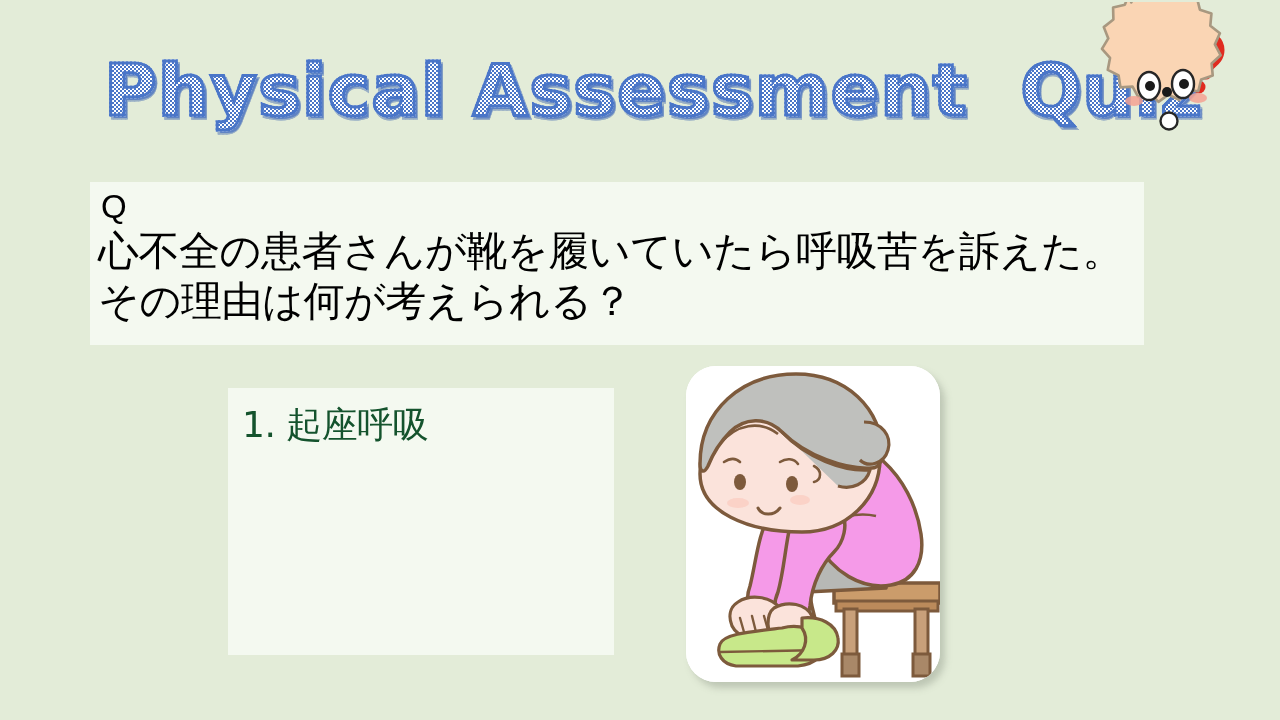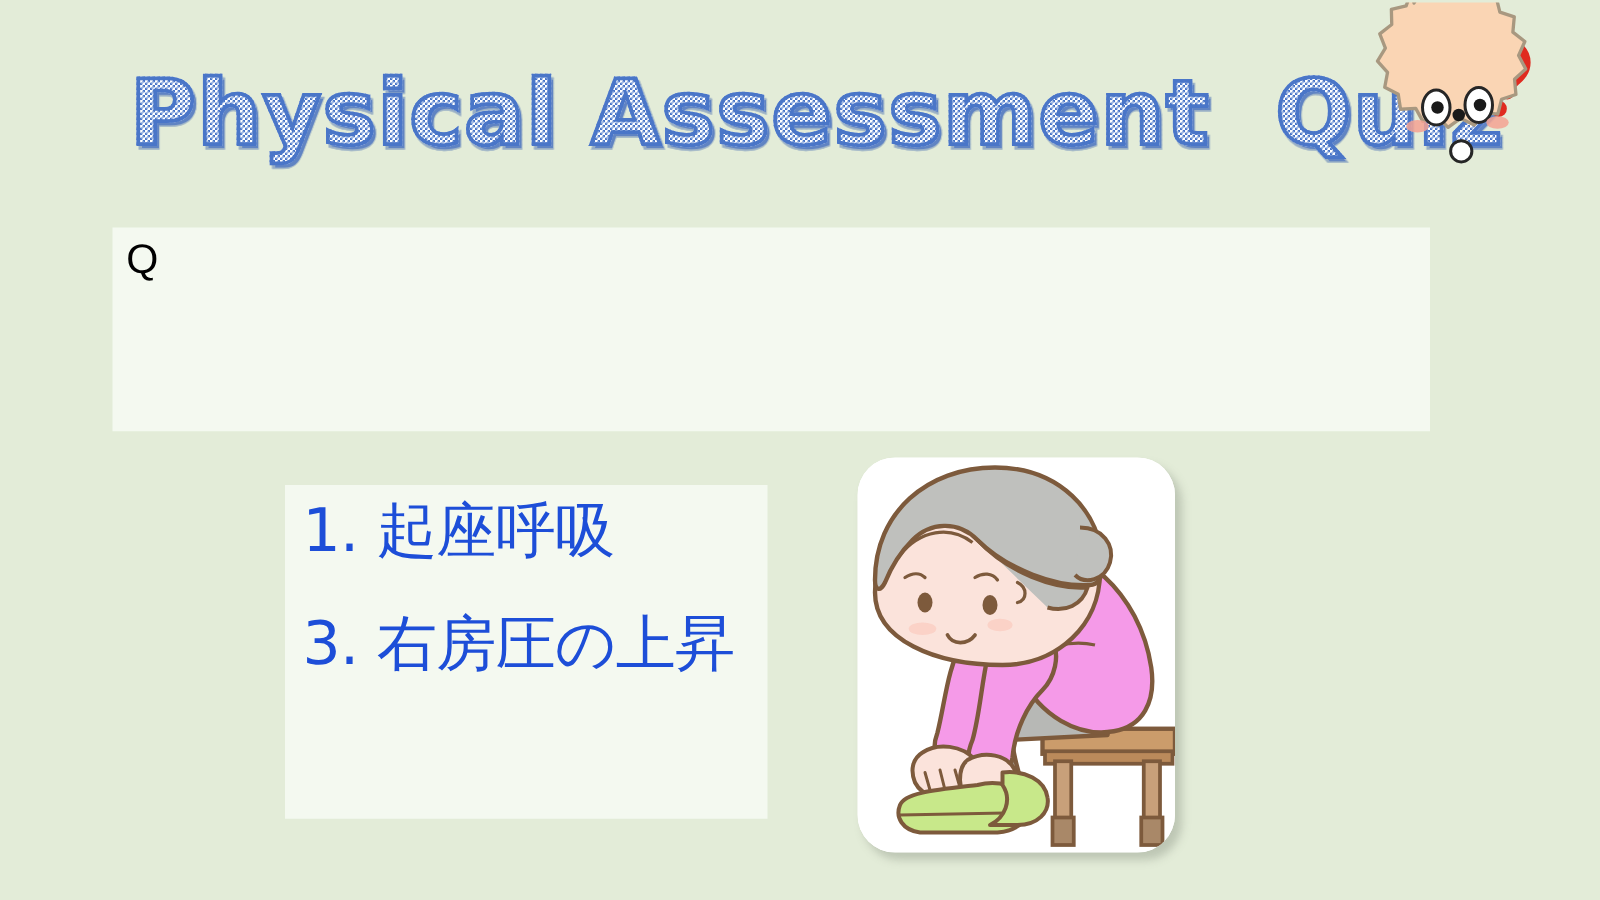--- a/index.html
+++ b/index.html
@@ -99,23 +99,23 @@
     position: absolute;
     left: 228px;
     top: 388px;
     width: 386px;
     height: 267px;
     background: #f4f9f0;
     box-sizing: border-box;
     padding: 14px 0 0 14px;
   }
   .option-row {
-    font-size: 48px;
+    font-size: 36px;
     line-height: 46px;
-    color: #1d4ed8;
+    color: #14532d;
     font-family: "DejaVu Sans", sans-serif;
     white-space: nowrap;
     margin-bottom: 44px;
     letter-spacing: -0.5px;
   }
   .option-row:last-child { margin-bottom: 0; }
 
   
   .illus-card {
     position: absolute;
@@ -159,25 +159,26 @@
         <circle cx="99" cy="90" r="5" fill="#1a1a1a"></circle>
         <ellipse cx="66" cy="99" rx="9" ry="5" fill="#f4a293" opacity="0.85"></ellipse>
         <ellipse cx="130" cy="96" rx="9" ry="5" fill="#f4a293" opacity="0.85"></ellipse>
         <circle cx="101" cy="119" r="8.5" fill="#ffffff" stroke="#262626" stroke-width="2.4"></circle>
       </g>
     </svg>
   </div>
 
   <div class="question-box">
     <div class="q-letter">Q</div>
+    <div class="q-line">心不全の患者さんが靴を履いていたら呼吸苦を訴えた。</div>
+    <div class="q-line">その理由は何が考えられる？</div>
   </div>
 
   <div class="options-box">
     <div class="option-row">1. 起座呼吸</div>
-    <div class="option-row">3. 右房圧の上昇</div>
   </div>
 
   <div class="illus-card">
     <svg width="254" height="316" viewBox="0 0 254 316" xmlns="http://www.w3.org/2000/svg">
       <rect x="0" y="0" width="254" height="316" fill="#ffffff"></rect>
 
       <g>
         <rect x="148" y="217" width="106" height="20" fill="#cb9c6b" stroke="#7d5a3c" stroke-width="3.5"></rect>
         <rect x="150" y="235" width="102" height="10" fill="#bb8a5b" stroke="#7d5a3c" stroke-width="3"></rect>
         <rect x="158" y="243" width="13" height="66" fill="#c8a07a" stroke="#7d5a3c" stroke-width="3"></rect>

